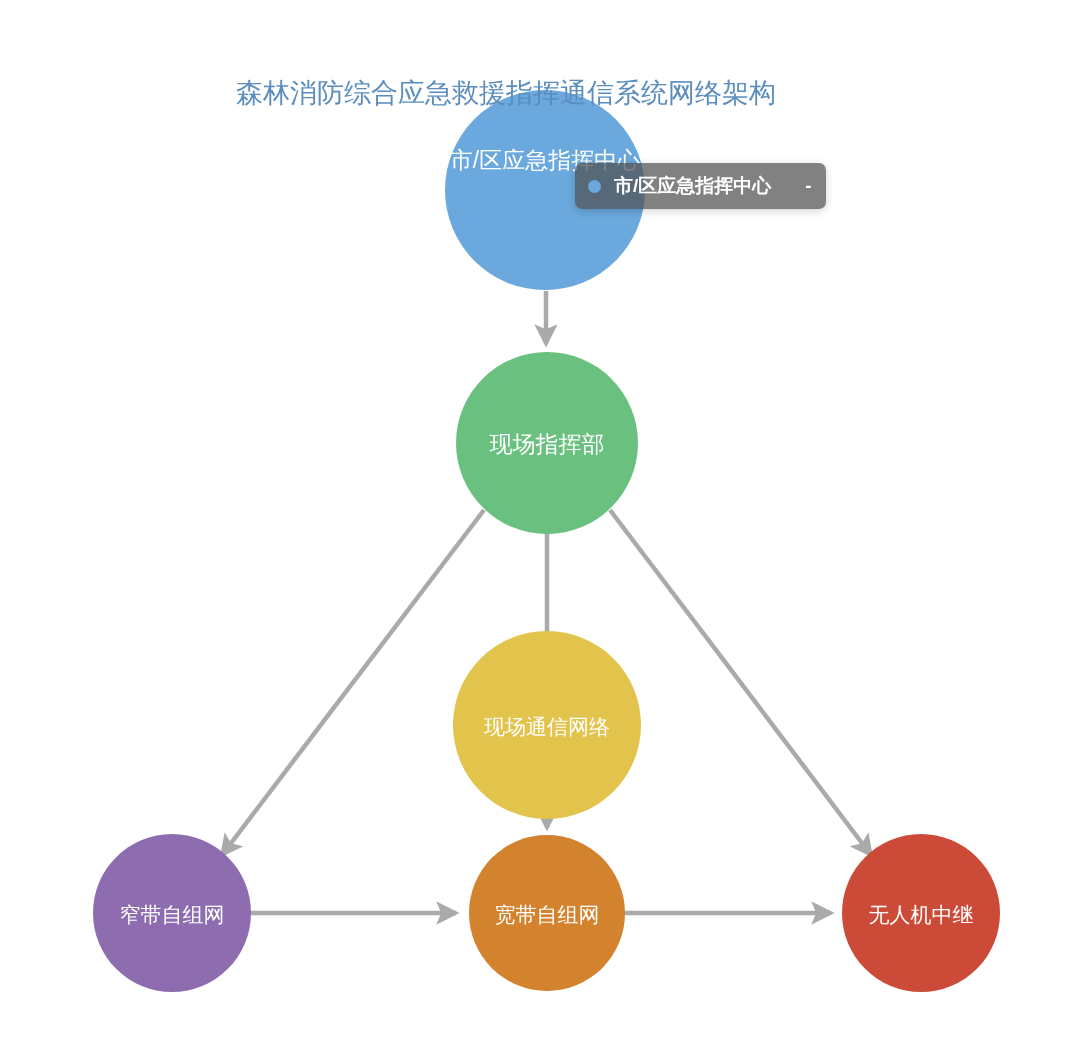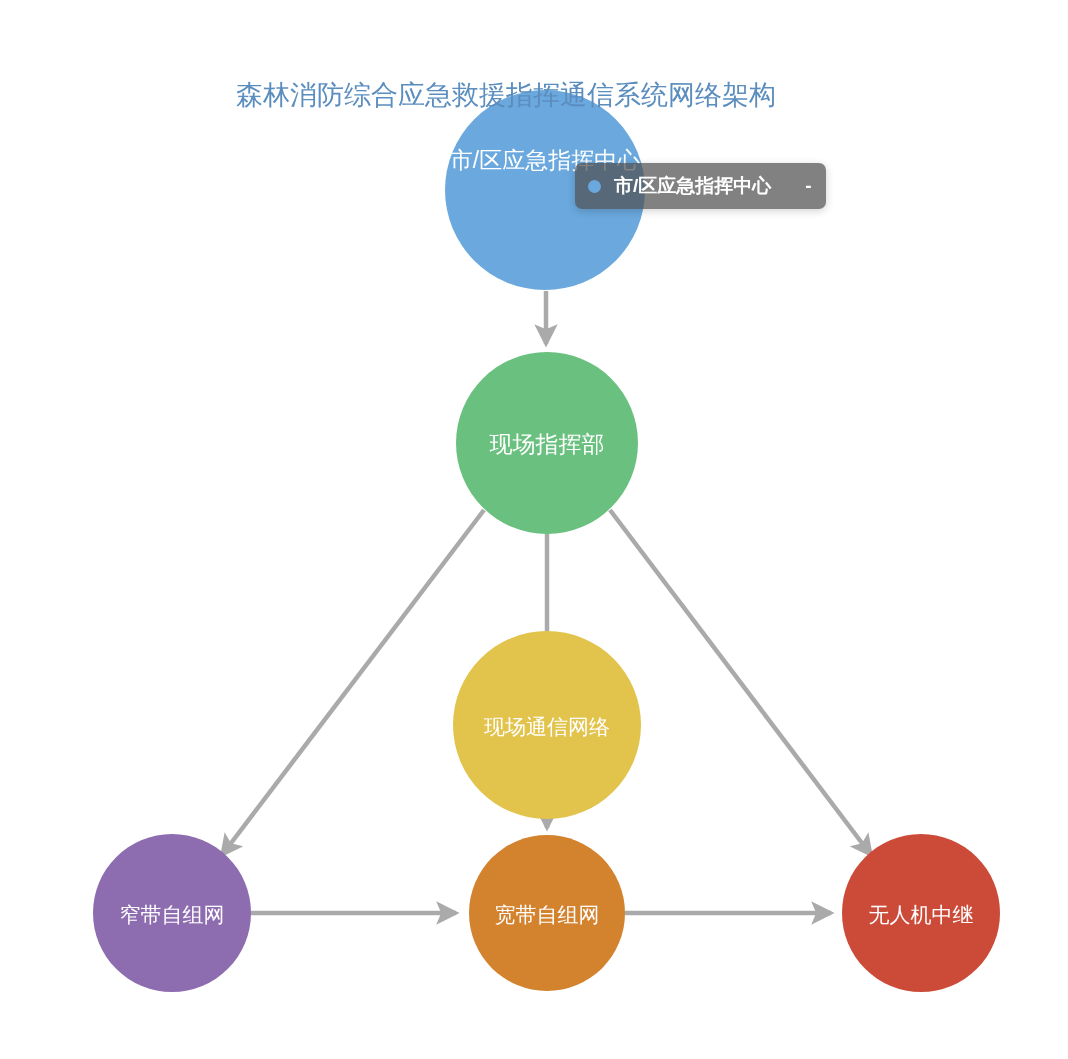--- a/index.html
+++ b/index.html
@@ -33,21 +33,21 @@
 
   .chart-title {
     position: absolute;
     left: 0;
     top: 78px;
     width: 1012px;
     text-align: center;
     font-size: 27px;
     line-height: 34px;
     color: #5b8dbe;
-    font-family: Liberation Sans, sans-serif;
+    font-family: Liberation Mono, monospace;
     font-weight: normal;
     white-space: nowrap;
     pointer-events: none;
   }
 
   .node-label {
     fill: #ffffff;
     font-family: "Liberation Sans", "DejaVu Sans", sans-serif;
     font-size: 21px;
     text-anchor: middle;

